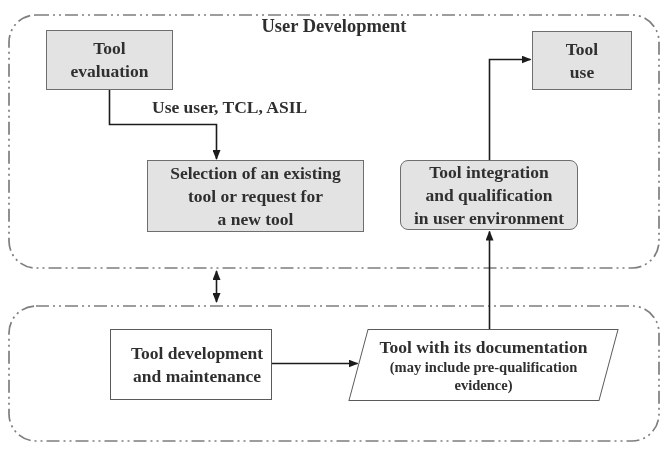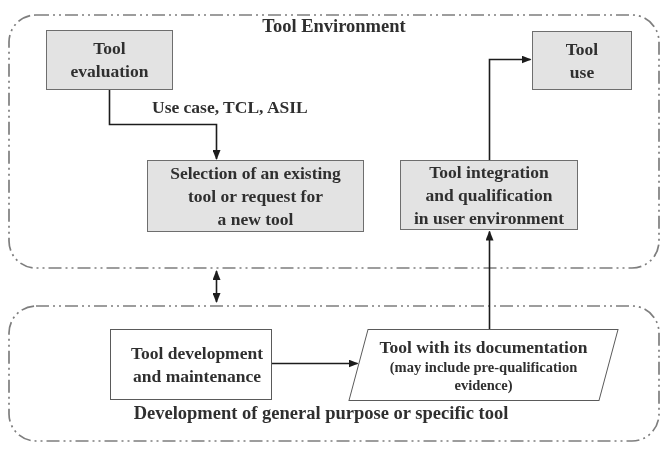--- a/index.html
+++ b/index.html
@@ -107,54 +107,53 @@
     <rect class="region" x="9" y="15" width="650" height="253" rx="27"></rect>
     <rect class="region" x="9" y="306" width="650" height="135" rx="27"></rect>
 
     <path class="edge" d="M109.5,90 L109.5,124.5 L216.5,124.5 L216.5,159" marker-end="url(#arrow)"></path>
     <path class="edge" d="M489.5,160 L489.5,59.5 L530.5,59.5" marker-end="url(#arrow)"></path>
     <path class="edge" d="M489.5,329 L489.5,231.5" marker-end="url(#arrow)"></path>
     <path class="edge" d="M272,363.5 L357.5,363.5" marker-end="url(#arrow)"></path>
     <path class="edge" d="M216.5,271 L216.5,302" marker-start="url(#arrow)" marker-end="url(#arrow)"></path>
   </svg>
 
-  <div class="region-title">Tool Environment</div>
+  <div class="region-title">User Development</div>
 
   <div class="box gray" style="left:46px; top:30px; width:127px; height:60px;">
     <span class="label">Tool
 evaluation</span>
   </div>
 
   <div class="box gray" style="left:532px; top:31px; width:100px; height:59px;">
     <span class="label">Tool
 use</span>
   </div>
 
-  <div class="edge-label">Use case, TCL, ASIL</div>
+  <div class="edge-label">Use user, TCL, ASIL</div>
 
   <div class="box gray" style="left:107px; top:160px; width:217px; height:72px;margin-left:40px;">
     <span class="label">Selection of an existing
 tool or request for
 a new tool</span>
   </div>
 
-  <div class="box gray" style="left:400px; top:160px; width:178px; height:70px;">
+  <div class="box gray" style="left:400px; top:160px; width:178px; height:70px;border-radius:8px;">
     <span class="label">Tool integration
 and qualification
 in user environment</span>
   </div>
 
   <div class="box white" style="left:110px; top:329px; width:162px; height:71px;padding-left:12px;">
     <span class="label">Tool development
 and maintenance</span>
   </div>
 
   <div class="box white parallelogram" style="left:358px; top:329px; width:251px; height:72px;">
     <div class="unskew">
       <span class="label label-main">Tool with its documentation</span>
       <span class="label label-note">(may include pre-qualification
 evidence)</span>
     </div>
   </div>
 
-  <div class="region-caption">Development of general purpose or specific tool</div>
 
 </div>
 
 </body></html>

